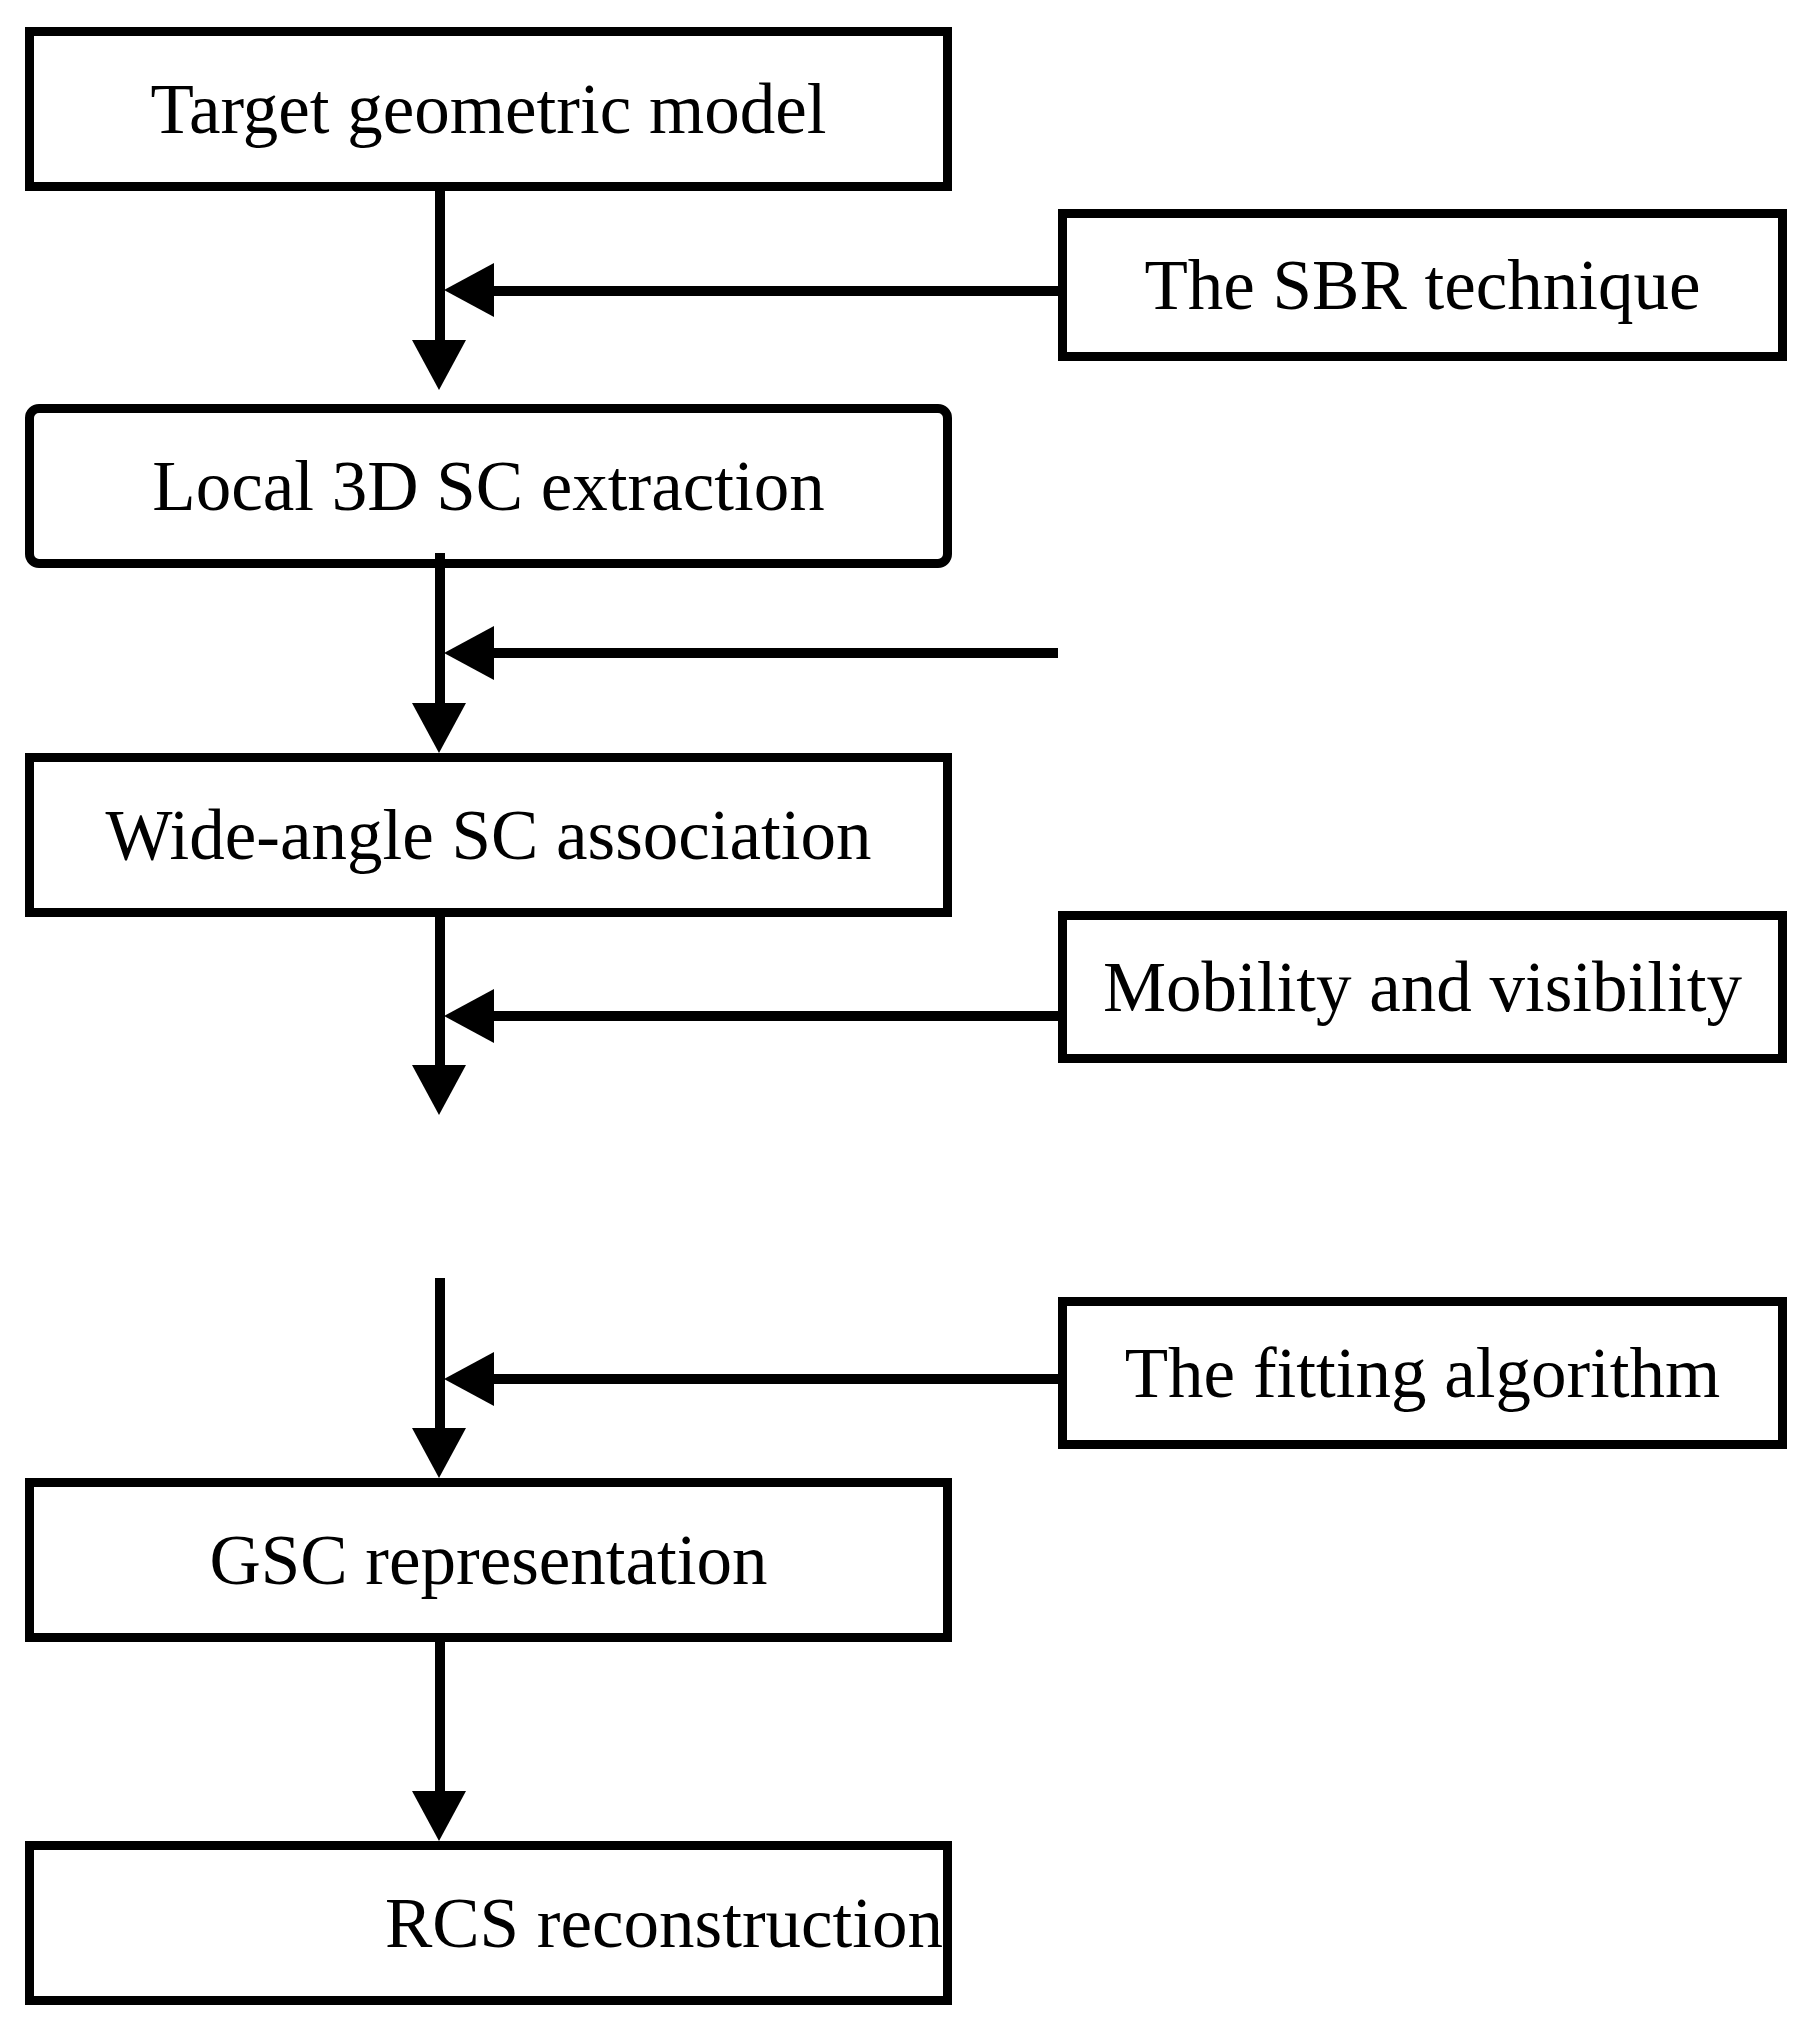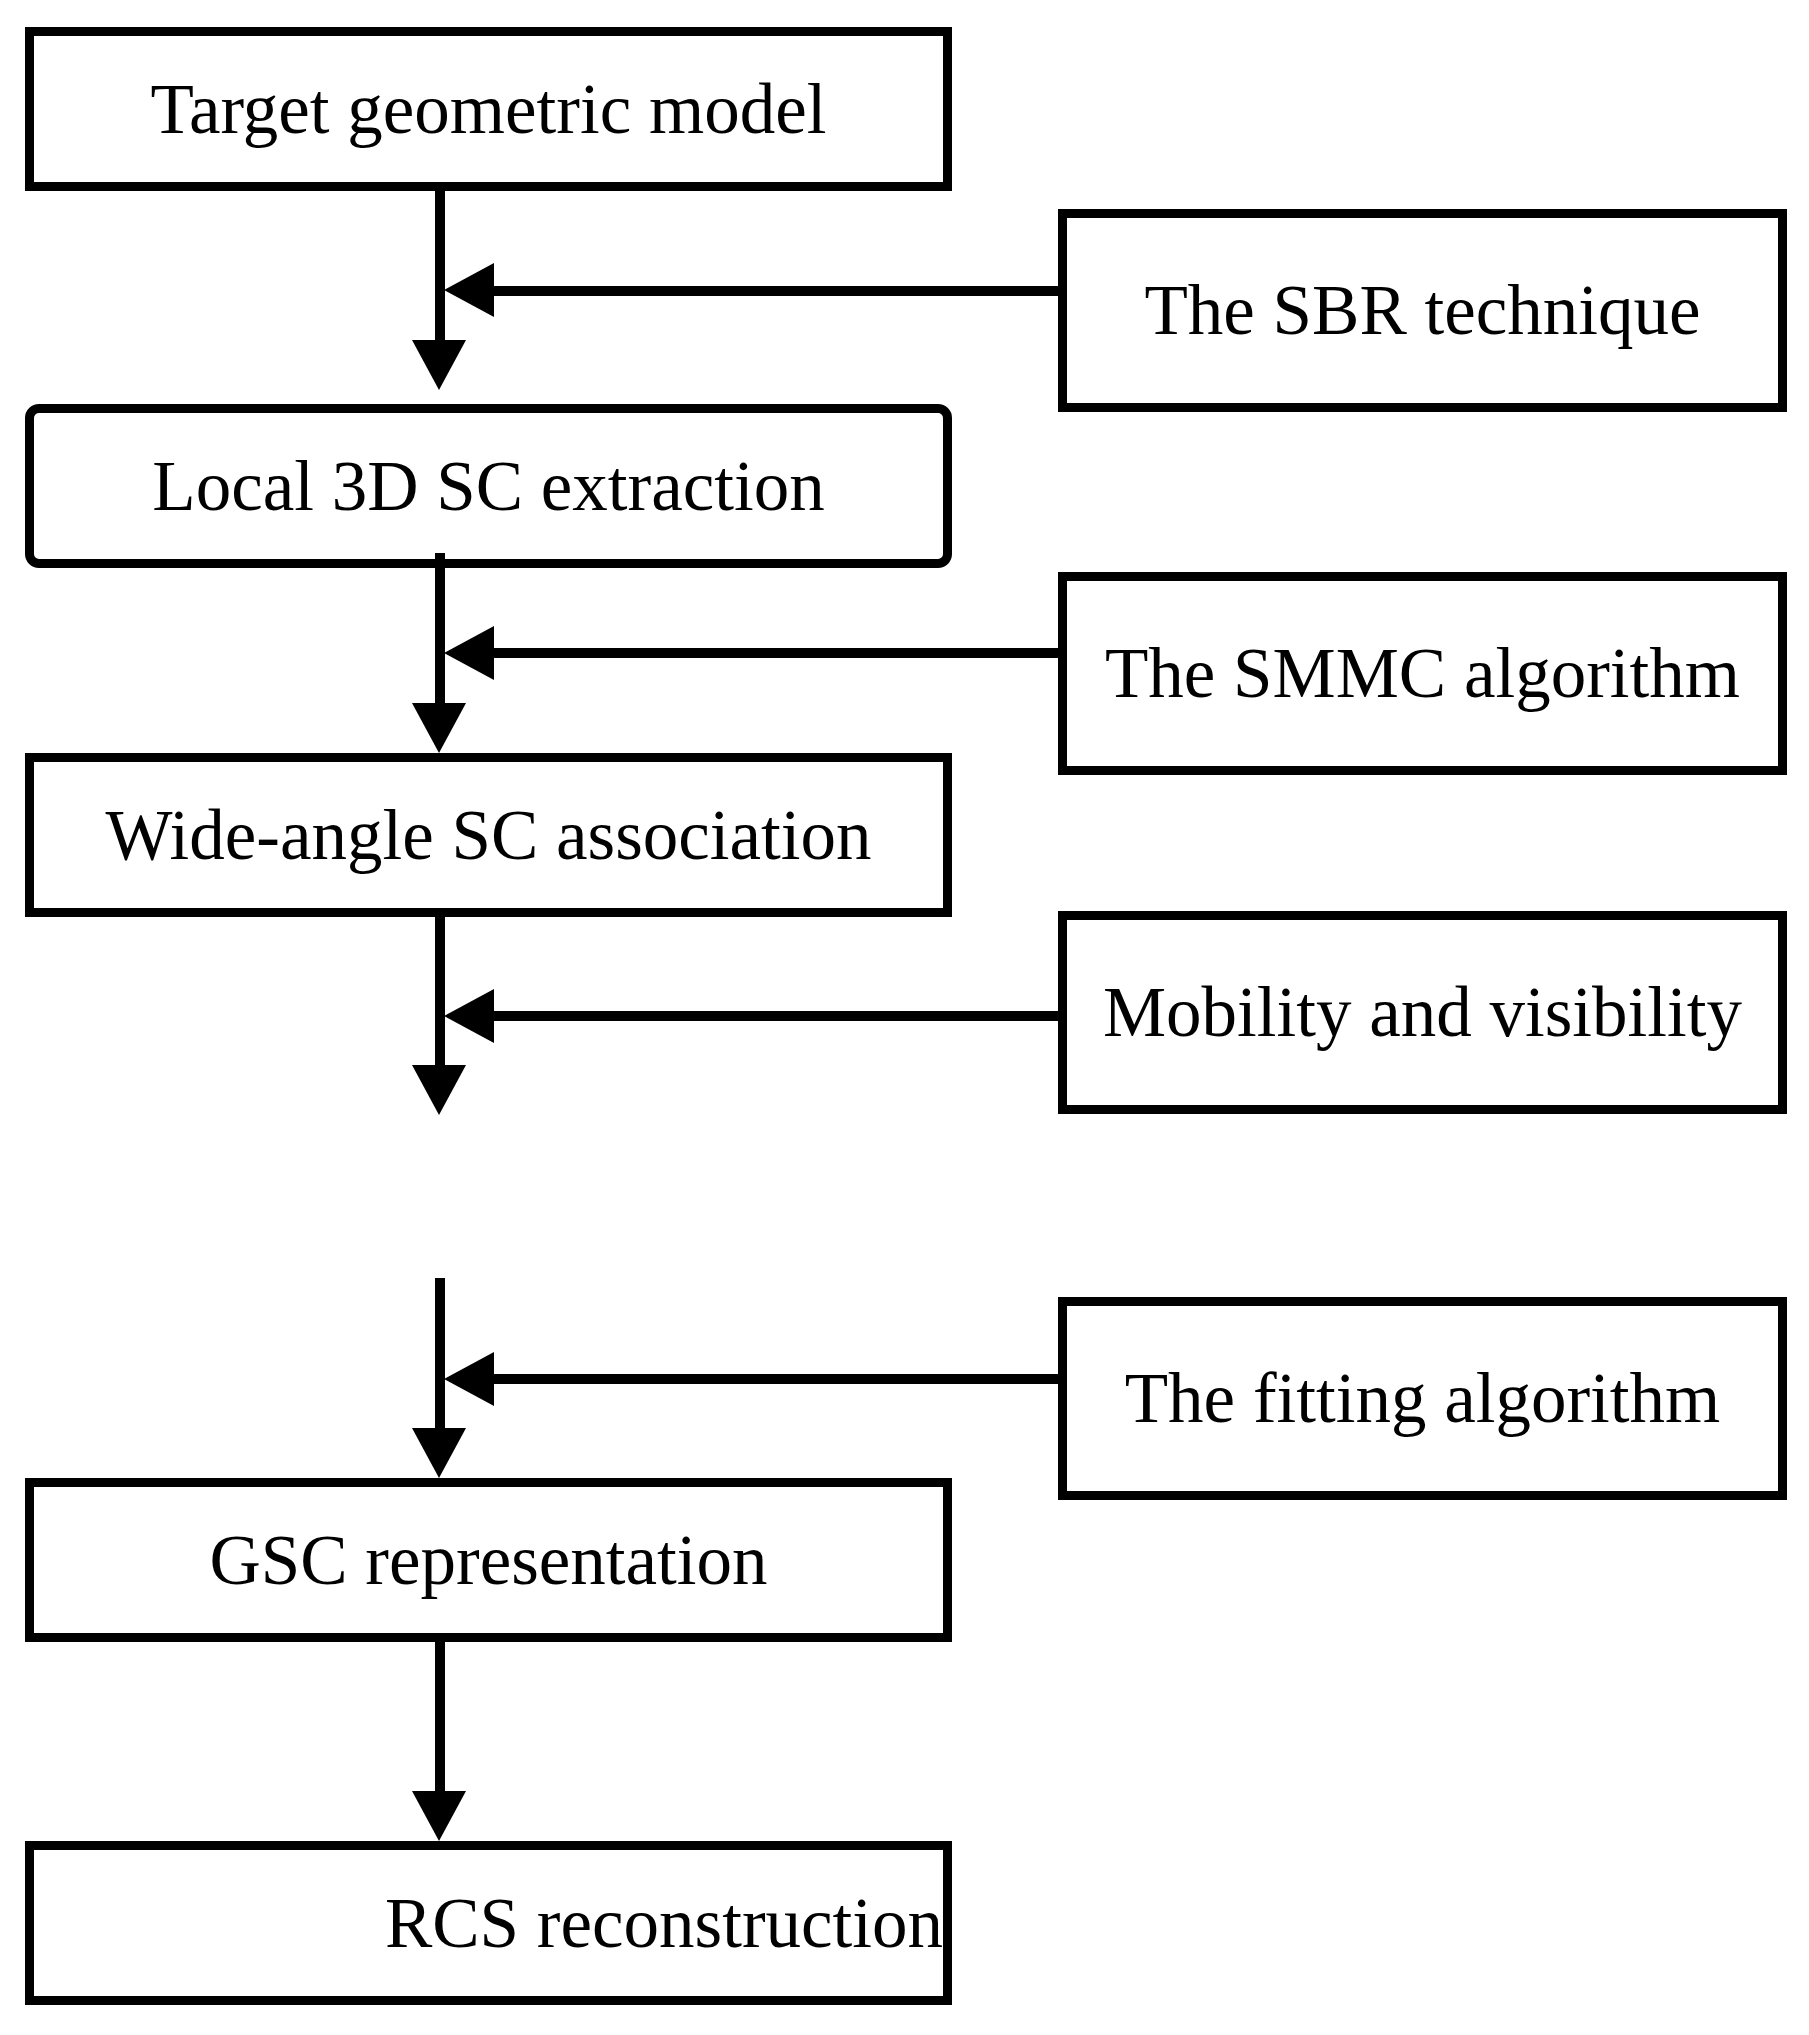--- a/index.html
+++ b/index.html
@@ -30,21 +30,21 @@
     text-align: center;
   }
   .main-node {
     left: 25px;
     width: 927px;
     height: 164px;
   }
   .side-node {
     left: 1058px;
     width: 729px;
-    height: 203px;
+    height: 152px;
   }
   .vline {
     position: absolute;
     left: 435px;
     width: 9.5px;
     background: #000000;
   }
   .hline {
     position: absolute;
     left: 494px;
@@ -94,23 +94,20 @@
   </div>
 
   <div class="node main-node" style="top: 1841px; justify-content: flex-end;">
     <span>RCS reconstruction</span>
   </div>
 
   <div class="node side-node" style="top: 209px;">
     <span>The SBR technique</span>
   </div>
 
-  <div class="node side-node" style="top: 572px;">
-    <span>The SMMC algorithm</span>
-  </div>
 
   <div class="node side-node" style="top: 911px;">
     <span>Mobility and visibility</span>
   </div>
 
   <div class="node side-node" style="top: 1297px;">
     <span>The fitting algorithm</span>
   </div>
 
   <div class="vline" style="top: 190px; height: 151px;"></div>

